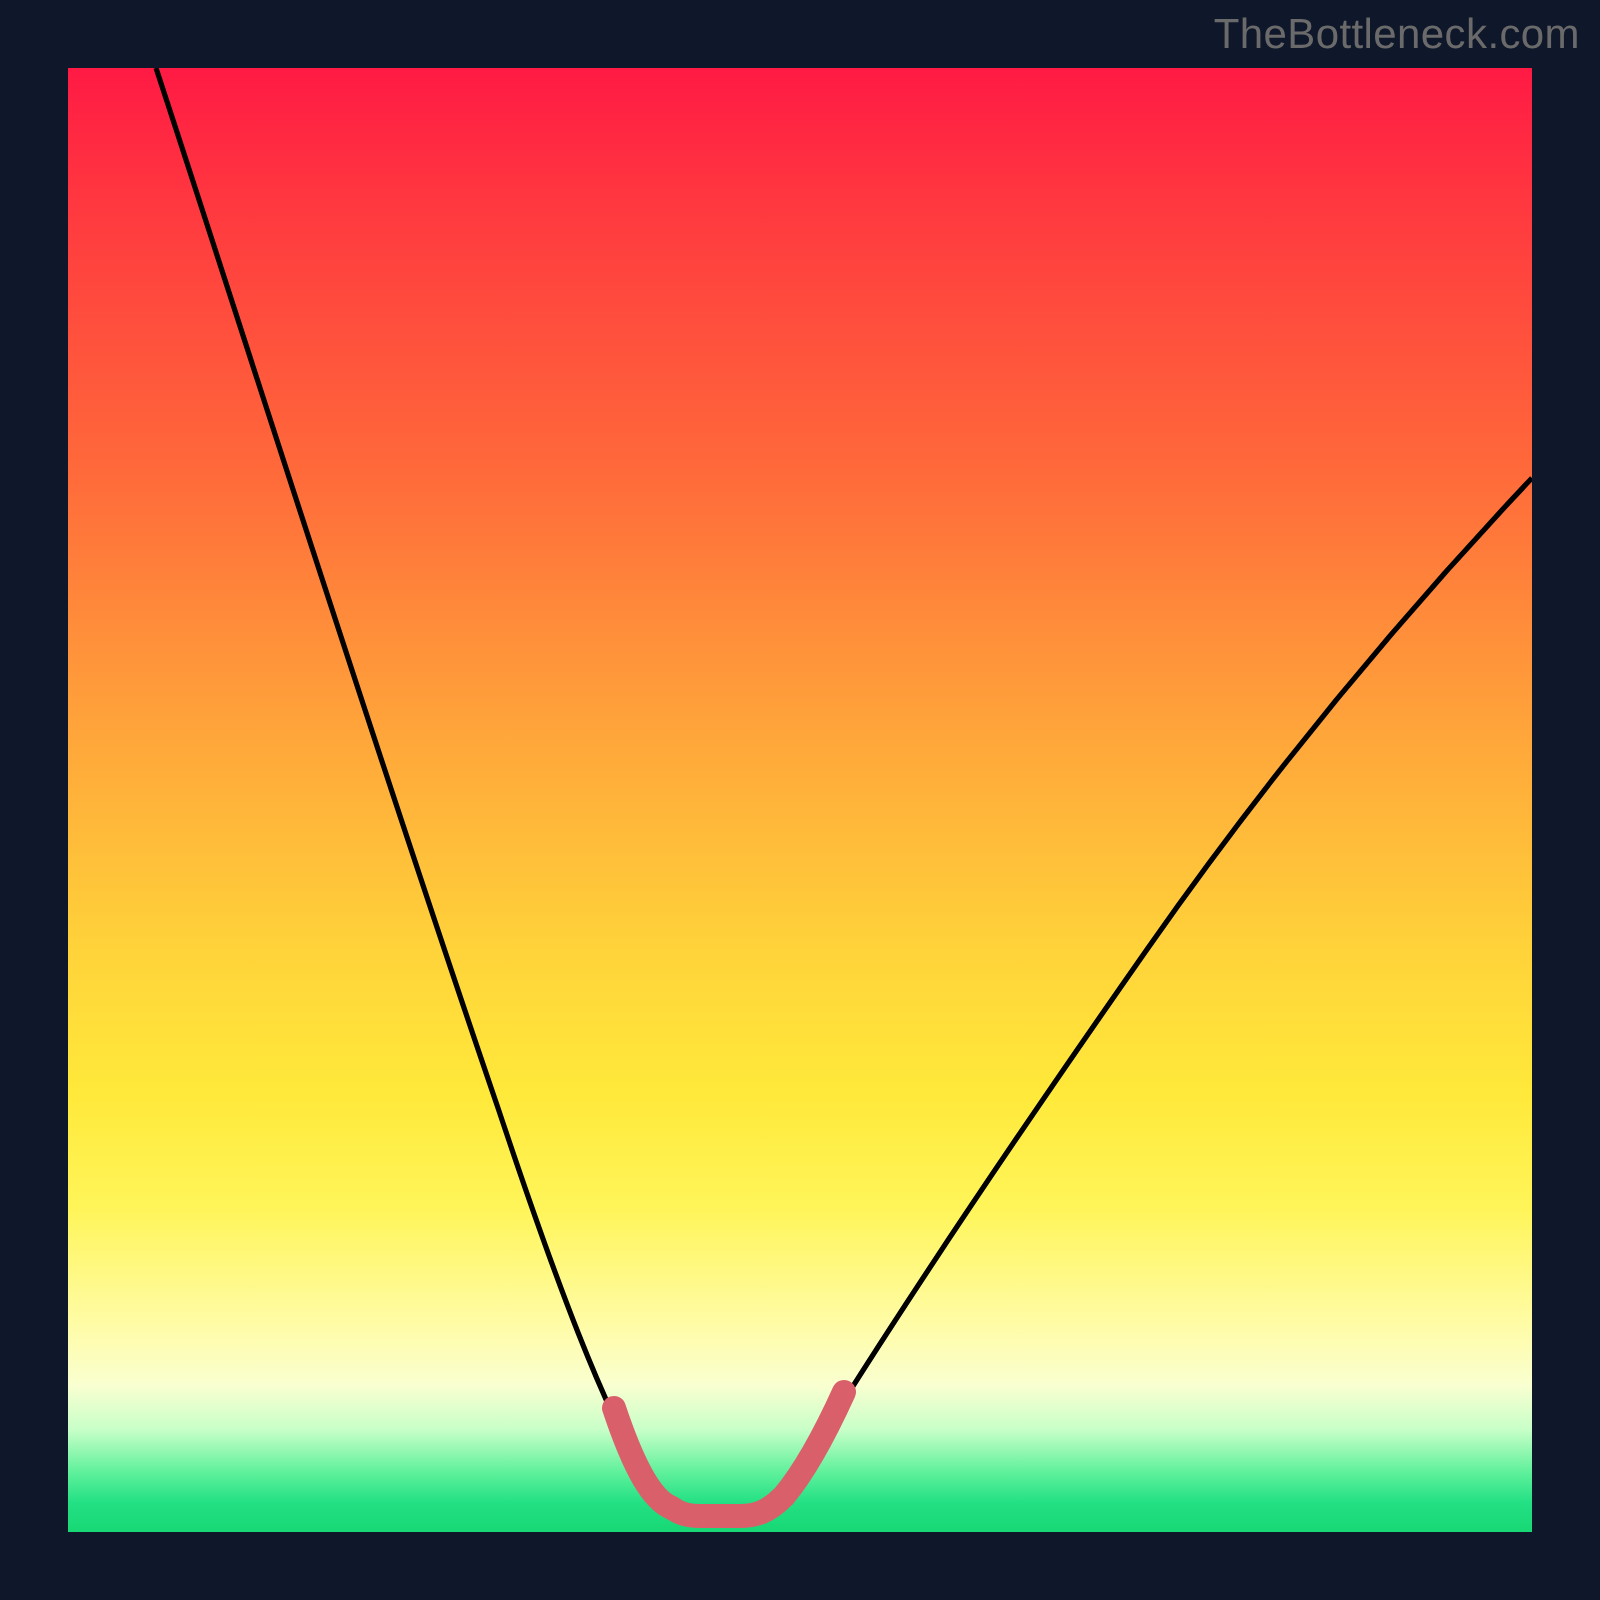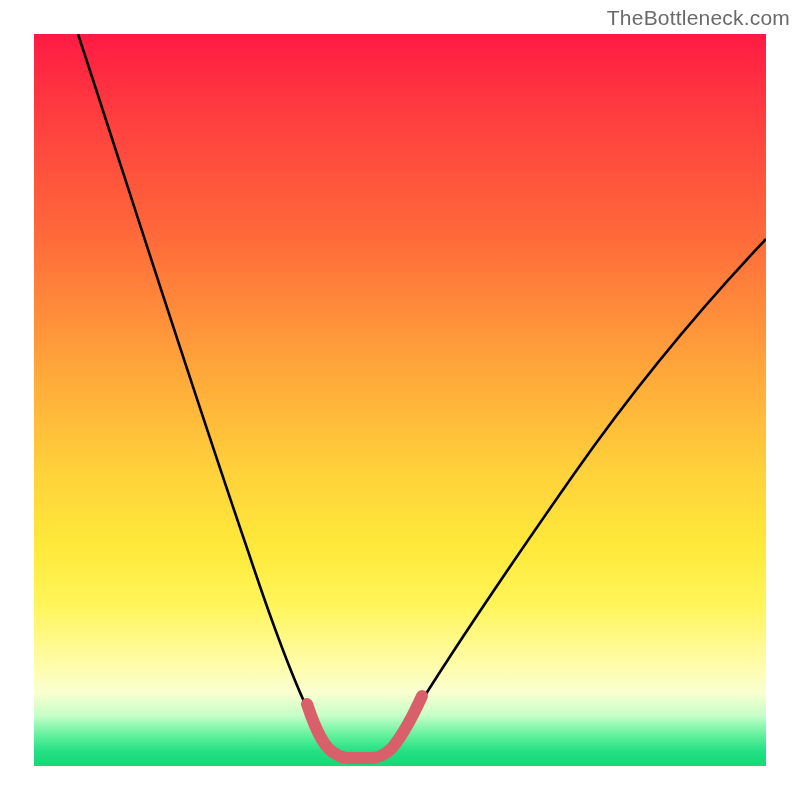--- a/index.html
+++ b/index.html
@@ -10,21 +10,21 @@
     background: #000;
     overflow: hidden;
     font-family: Arial, Helvetica, sans-serif;
   }
   .frame {
     position: absolute;
     left: 0;
     top: 0;
     width: 800px;
     height: 800px;
-    background: #ffffff;
+    background: #0f172a;
   }
   .plot {
     position: absolute;
     left: 34px;
     top: 34px;
     width: 732px;
     height: 732px;
     
     background: linear-gradient(
       to bottom,

